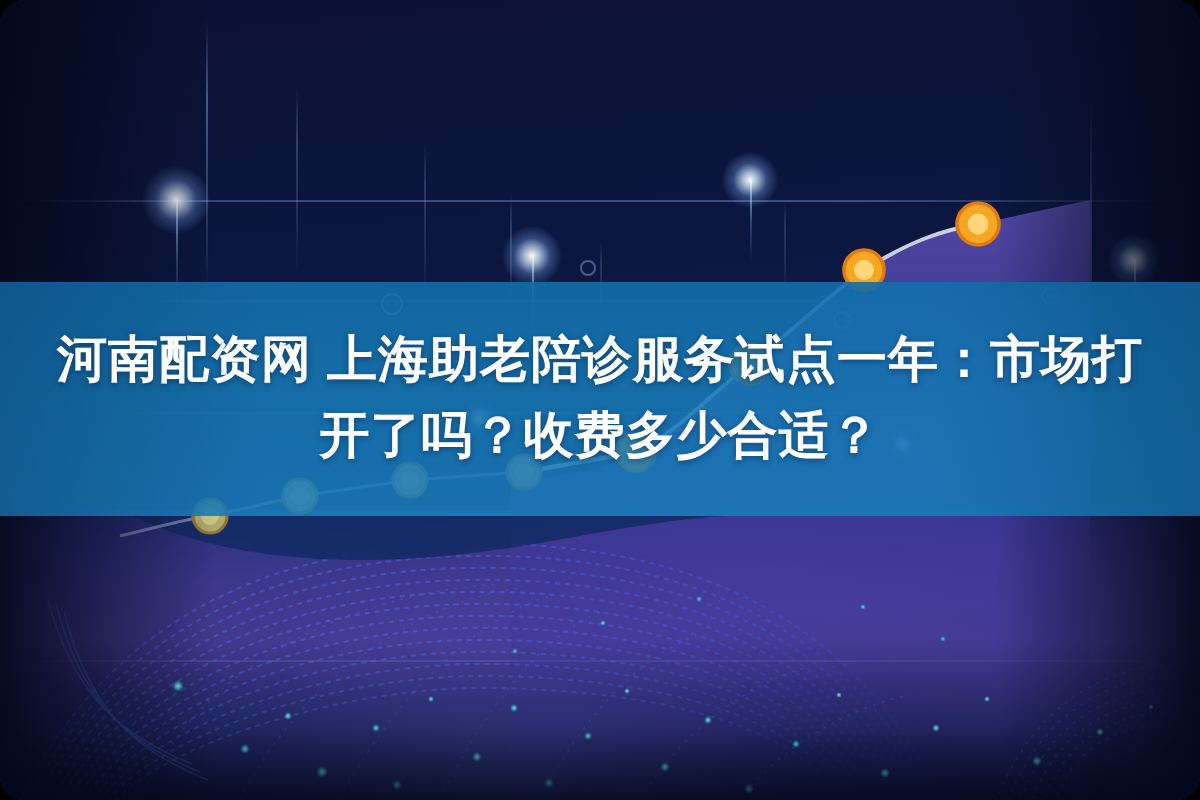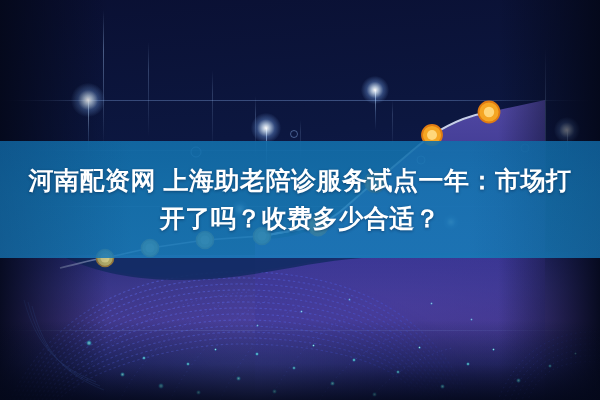--- a/index.html
+++ b/index.html
@@ -7,20 +7,21 @@
     padding: 0;
     background: #000;
   }
   #banner {
     position: relative;
     width: 600px;
     height: 400px;
     overflow: hidden;
     font-family: "Liberation Sans", "DejaVu Sans", sans-serif;
     background: #0b1030;
+    border-radius: 12px;
   }
 
   
   .layer {
     position: absolute;
     inset: 0;
     pointer-events: none;
   }
 
   .bg-top {

